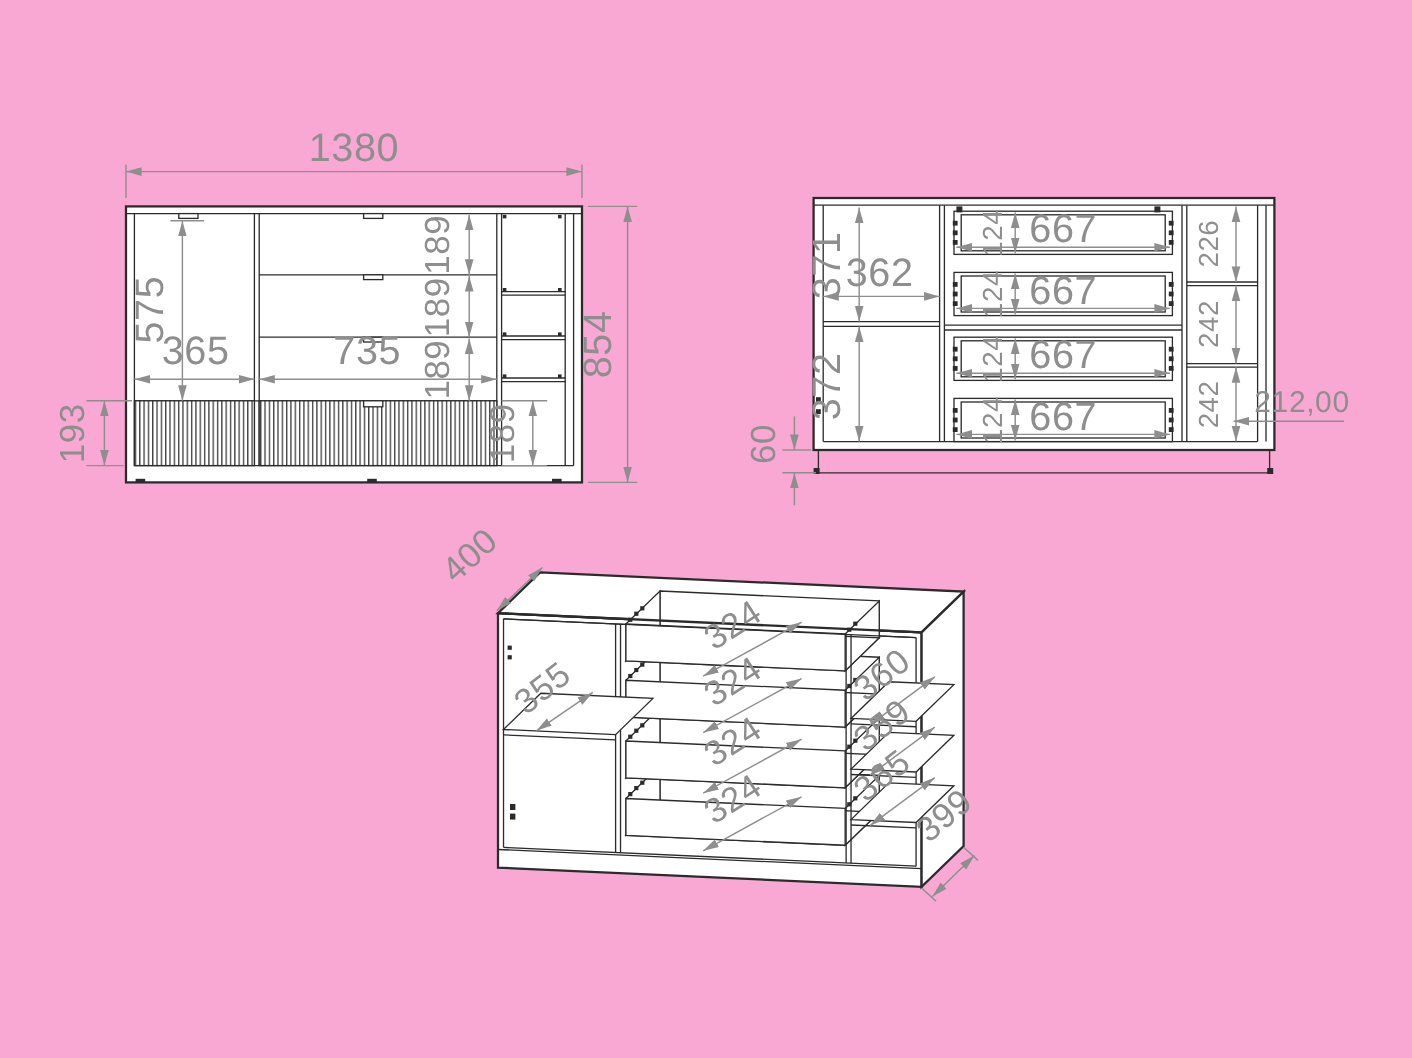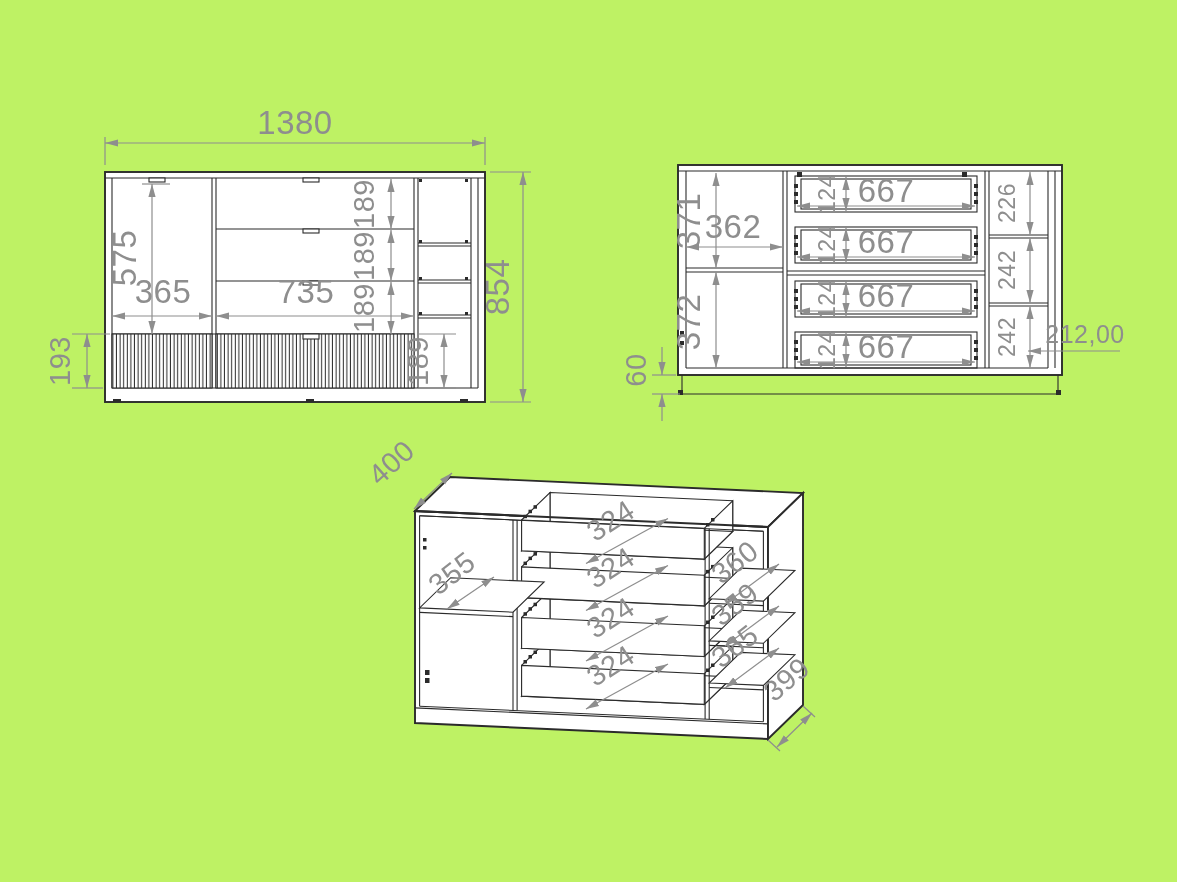--- a/index.html
+++ b/index.html
@@ -1,16 +1,16 @@
 <!DOCTYPE html>
 <html><head>
 <meta charset="utf-8">
 <style>
   html,body{margin:0;padding:0;background:#ffffff;}
-  .page{position:relative;width:1177px;height:882px;background:#bef264;overflow:hidden;
+  .page{position:relative;width:1177px;height:882px;background:#f9a8d4;overflow:hidden;
         font-family:"Liberation Sans",sans-serif;}
   svg{position:absolute;left:0;top:0;}
   .ln{stroke:#2b2b2b;stroke-width:1.1;fill:none;}
   .lnb{stroke:#2b2b2b;stroke-width:1.9;fill:none;}
   .wf{fill:#ffffff;stroke:#2b2b2b;stroke-width:1.1;}
   .wfb{fill:#ffffff;stroke:#2b2b2b;stroke-width:1.9;}
   .hw{fill:#2b2b2b;stroke:none;}
   .dim{stroke:#8e8e8e;stroke-width:1.2;fill:none;}
   text{fill:#8e8e8e;letter-spacing:0.5px;}
   .t1{font-size:33px;}

